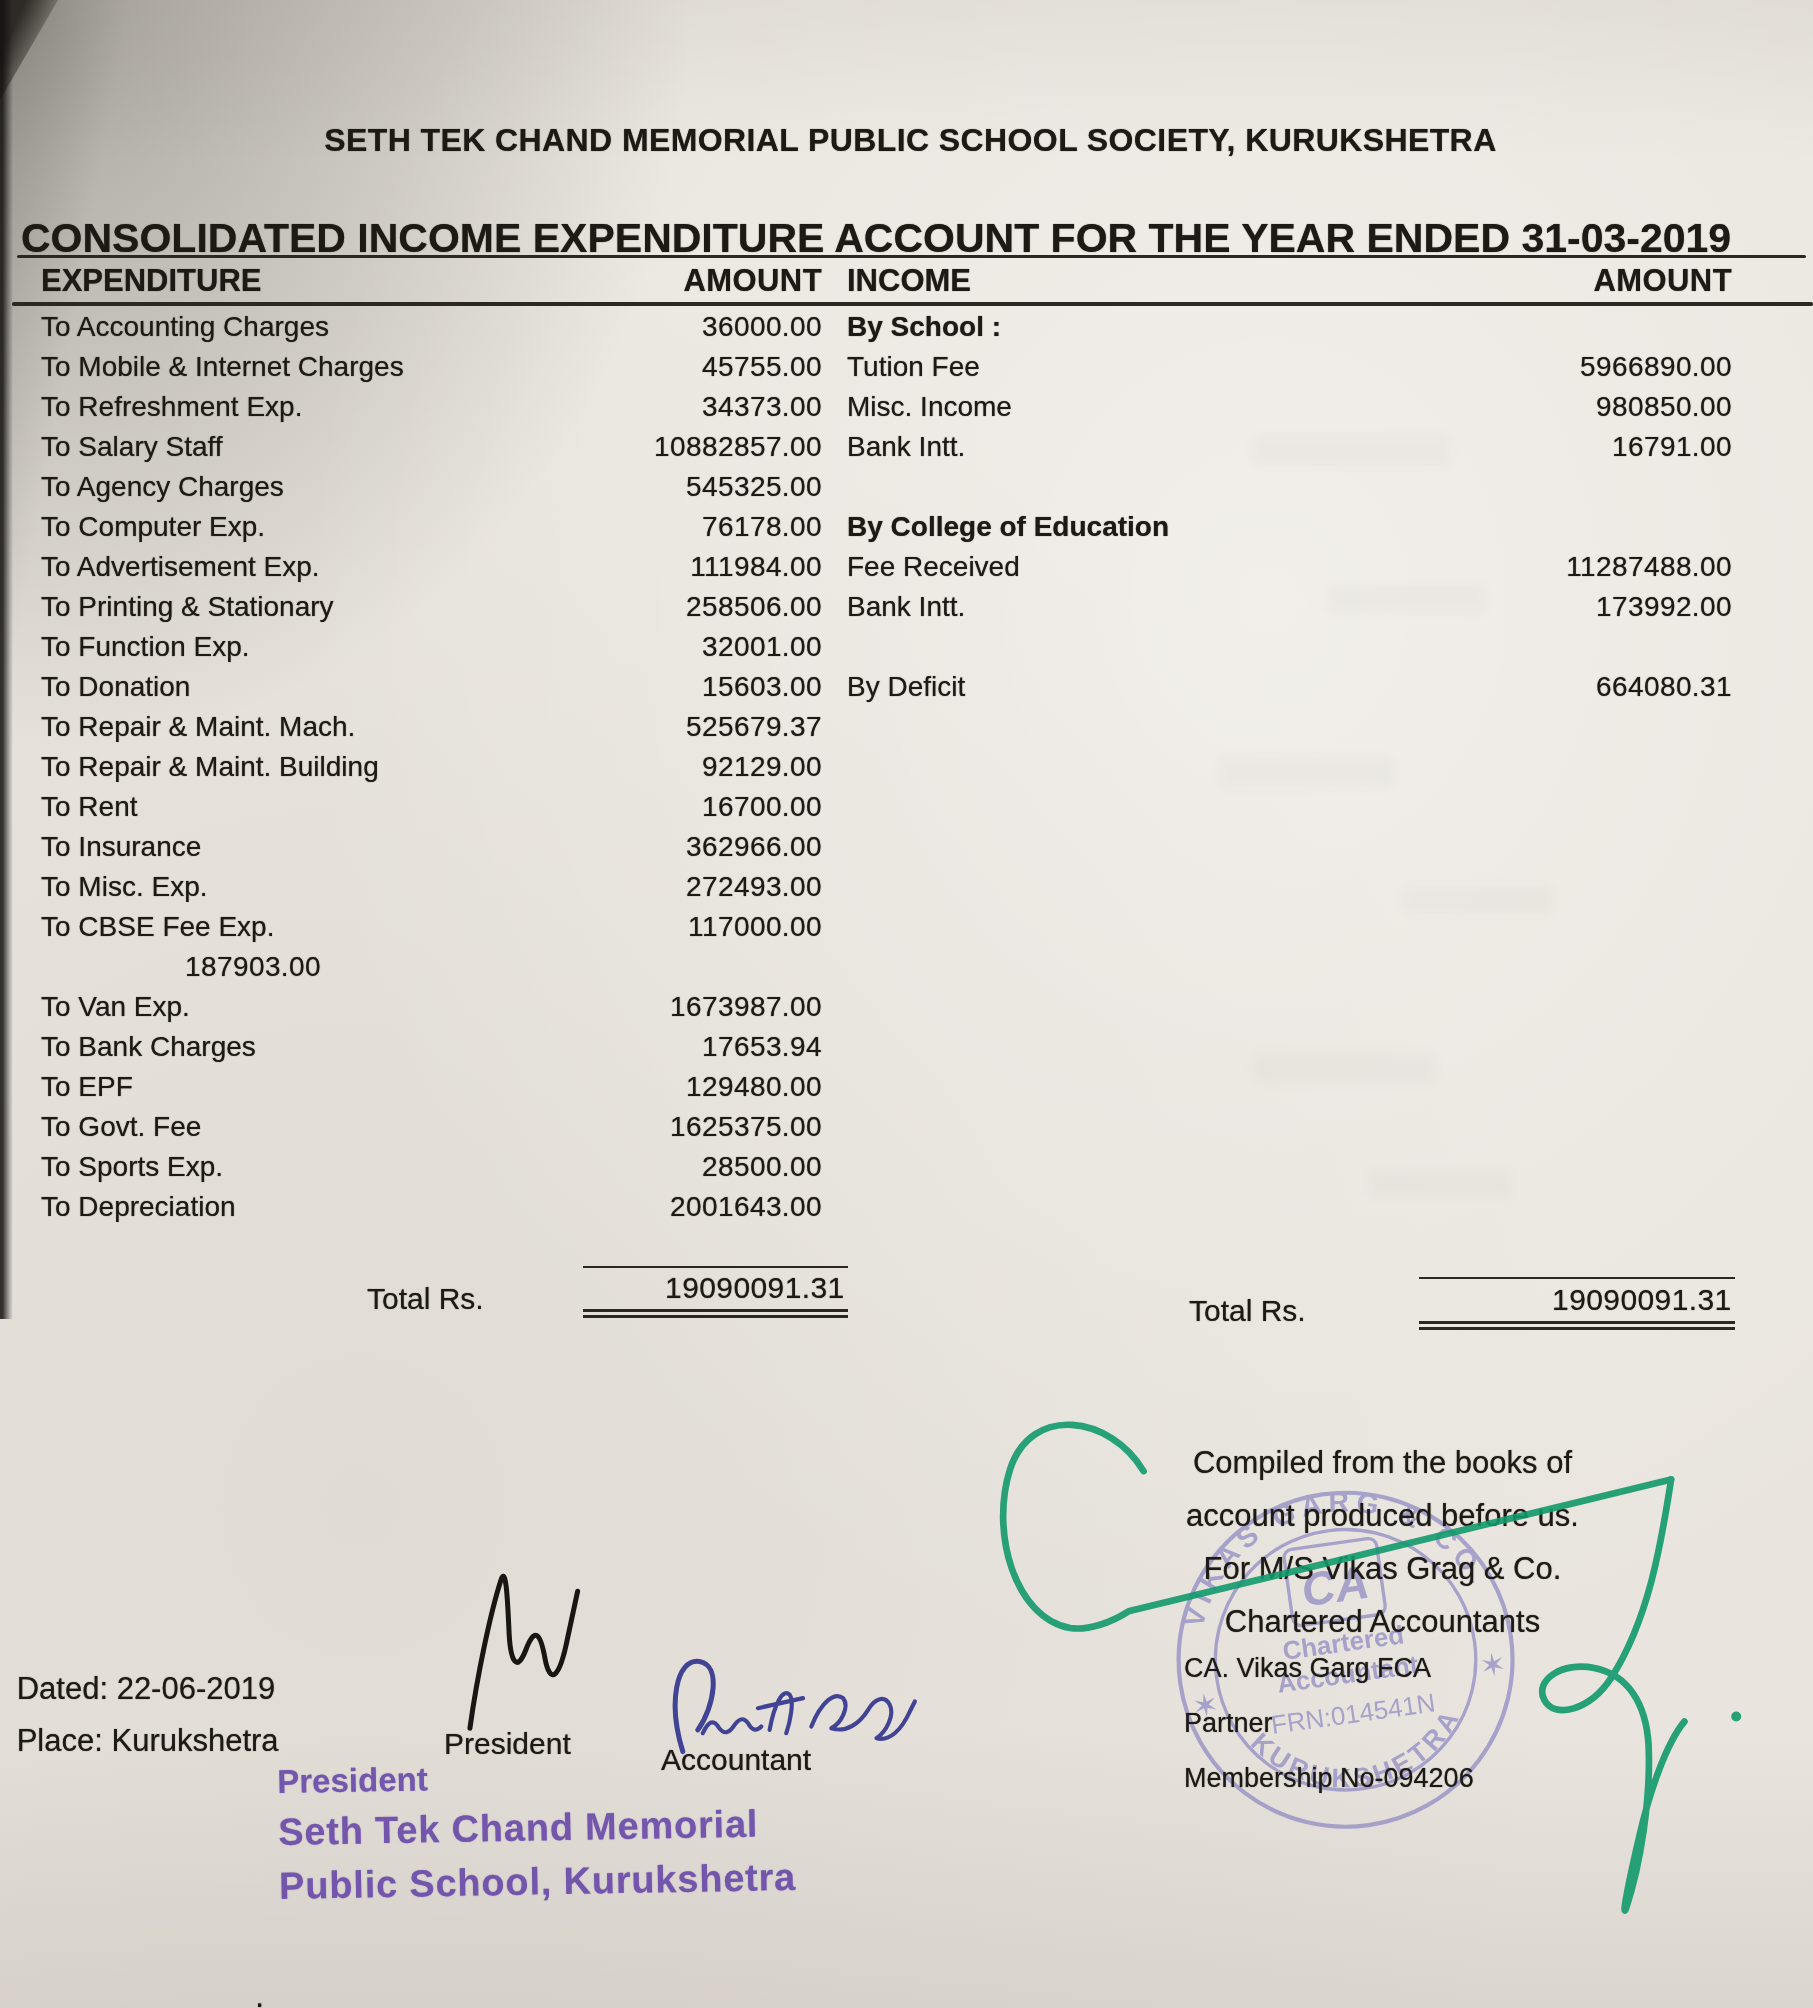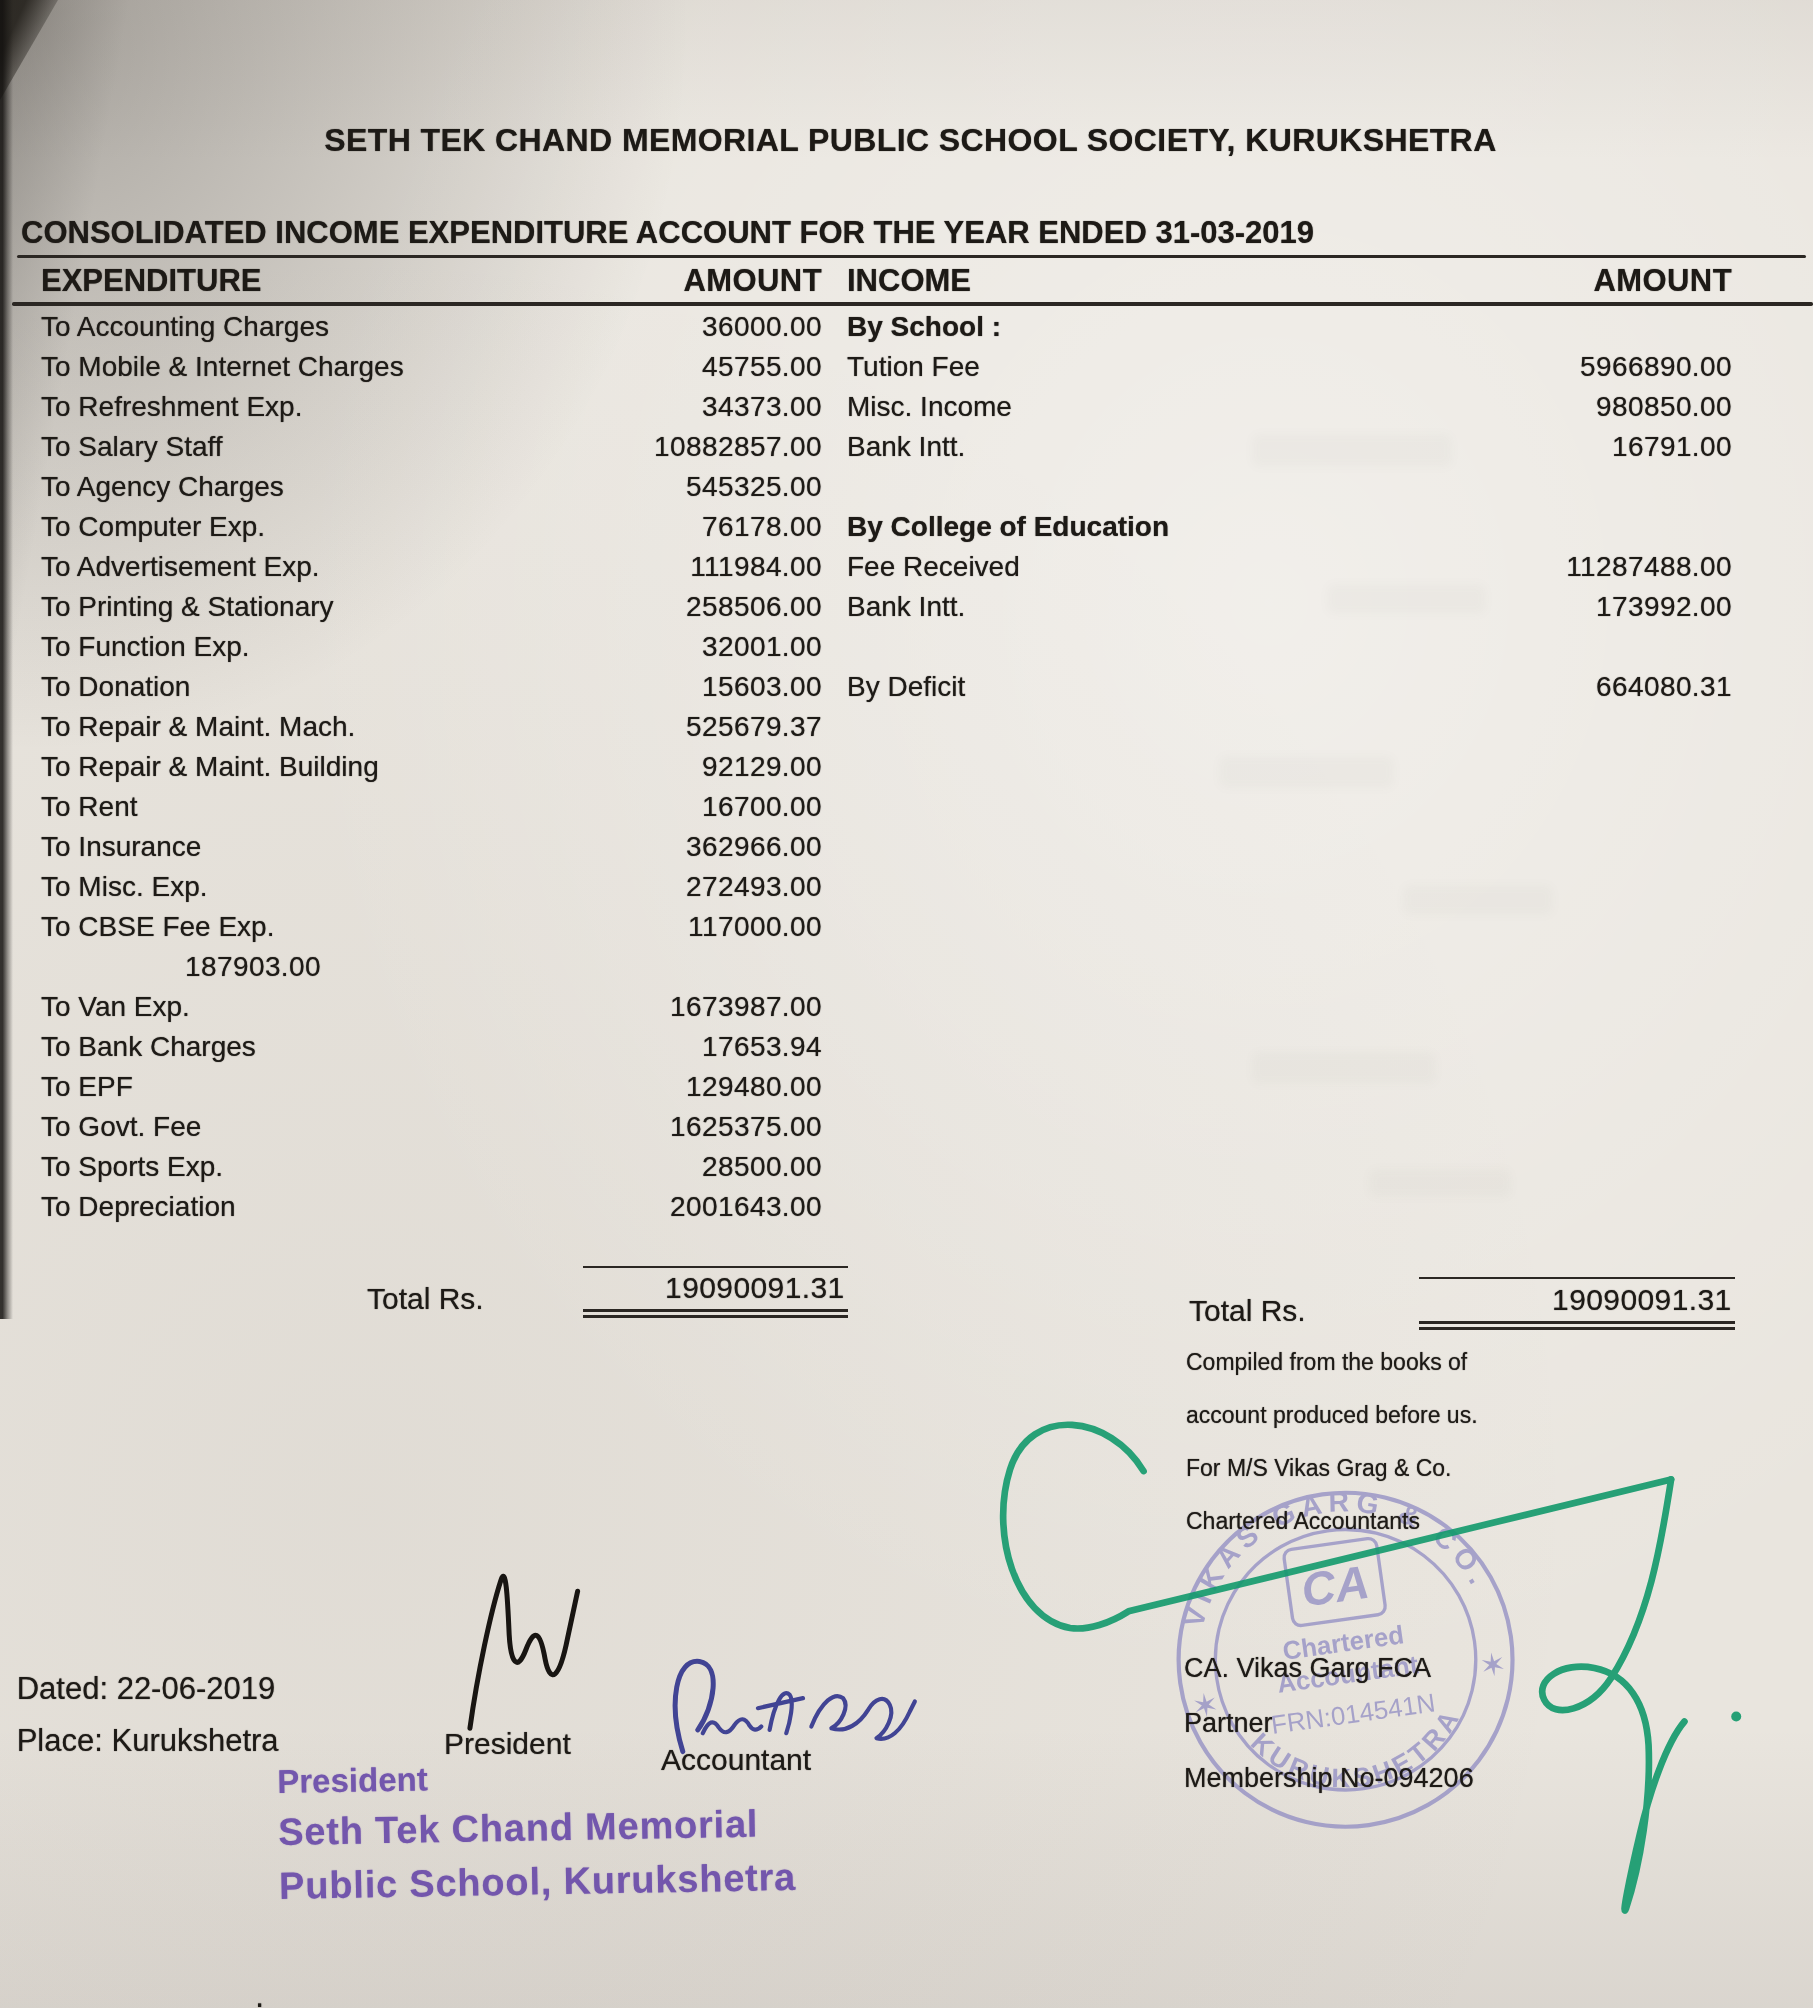--- a/index.html
+++ b/index.html
@@ -16,36 +16,36 @@
   }
   .edge-left{position:absolute;left:0;top:0;width:12.5px;height:1319px;
     background:linear-gradient(to right,#141210 20%,rgba(20,18,16,.45) 60%,transparent);opacity:.85;}
   .corner-wedge{position:absolute;left:0;top:0;width:58px;height:100px;
     background:linear-gradient(115deg,#17140f 25%,transparent 70%);opacity:.8;
     clip-path:polygon(0 0,100% 0,0 100%);}
   .txt{position:absolute;white-space:nowrap;}
   .ink{text-shadow:0 0 1.1px rgba(28,24,20,.75);}
   .b{font-weight:700;}
   .doc-title{left:0;right:0;top:122px;text-align:center;font-size:32px;letter-spacing:0.4px;margin-left:8px;}
-  .doc-subtitle{left:21px;top:215px;font-size:31px;}
+  .doc-subtitle{left:21px;top:215px;font-size:41px;}
   .rule{position:absolute;background:#2b2723;border-radius:1.7px;}
   .rule1{left:16.7px;right:6.7px;top:255px;height:3.3px;}
   .rule2{left:11.7px;right:0;top:302px;height:4.2px;}
   .colhead{position:absolute;left:0;right:0;top:259px;height:43px;display:flex;align-items:center;font-size:31px;}
   .c1{width:501px;padding-left:41px;box-sizing:border-box;}
   .c2{width:321px;text-align:right;letter-spacing:0.4px;}
   .c3{width:493px;padding-left:25px;box-sizing:border-box;}
   .c4{flex:1;text-align:right;padding-right:81px;letter-spacing:0.4px;}
   .rows{position:absolute;left:0;right:0;top:307px;}
   .row{display:flex;align-items:center;height:40px;font-size:28px;}
   .totals{position:absolute;left:0;right:0;top:1264px;height:100px;}
   .t-label{position:absolute;font-size:30px;}
   .t-box{position:absolute;text-align:right;font-size:30px;letter-spacing:0.4px;
     border-top:2.5px solid #2b2723;border-bottom:9.2px double #2b2723;padding:3.3px 3.3px 4.2px 0;box-sizing:border-box;}
-  .note{position:absolute;left:1186px;top:1336px;font-size:23px;line-height:53px;}
+  .note{position:absolute;left:1186px;top:1436px;font-size:31px;line-height:53px;text-align:center;}
   .ca-block{position:absolute;left:1184px;top:1641px;font-size:27px;line-height:55px;}
   .dated{left:16.7px;top:1671px;font-size:31px;text-align:center;}
   .place{left:16.7px;top:1723px;font-size:31px;}
   .sig-label{font-size:30px;}
   .pres-stamp{position:absolute;left:277px;top:1763px;color:#6e50ab;
     transform:rotate(-1deg);transform-origin:left top;opacity:.95;
     text-shadow:0 0 1.3px rgba(110,80,170,.55);}
   .pres-stamp .l1{font-size:33px;margin-bottom:10px;}
   .pres-stamp .l2,.pres-stamp .l3{font-size:38px;margin-bottom:11px;letter-spacing:0.8px;}
   .ghost{position:absolute;background:rgba(115,120,108,.55);filter:blur(5px);opacity:.07;border-radius:6.7px;}

